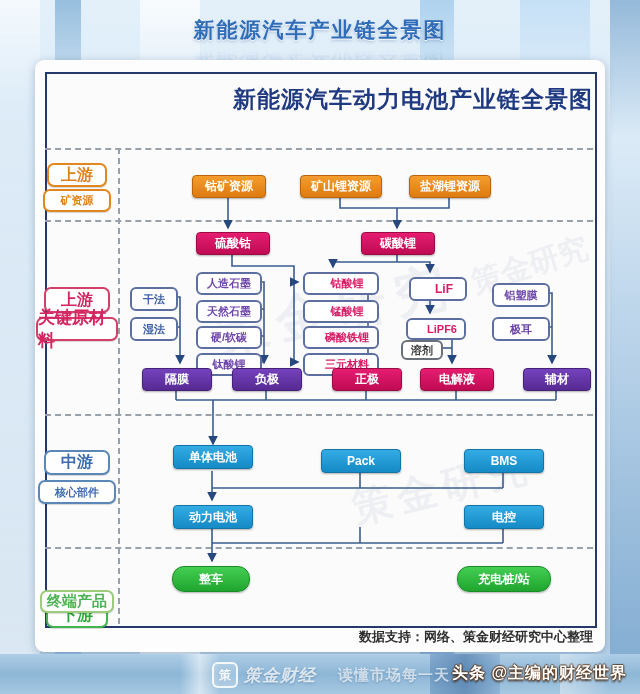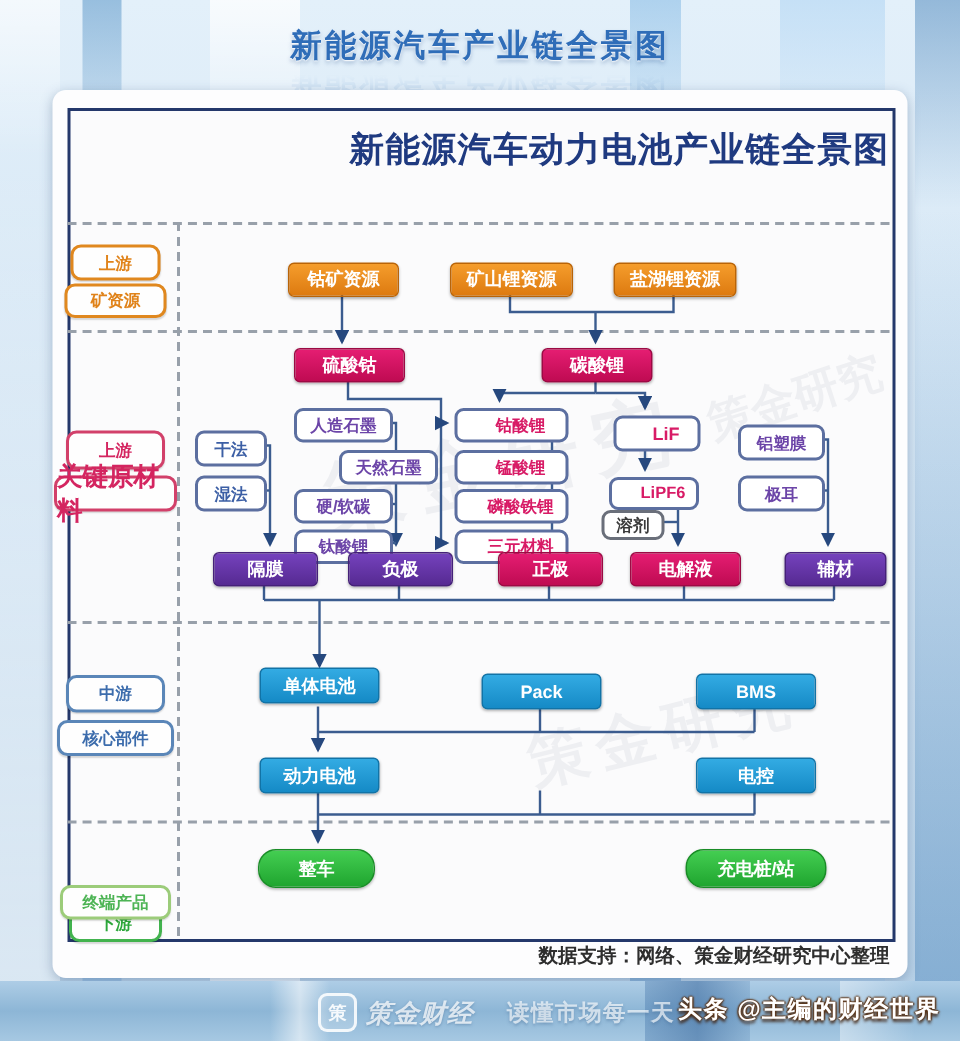--- a/index.html
+++ b/index.html
@@ -32,21 +32,21 @@
     border:2px solid #24386b;background:#fbfbfc;}
   .diagram-title{position:absolute;left:45px;top:84px;width:548px;text-align:right;
     font-size:23px;font-weight:bold;color:#1f3a80;letter-spacing:1px;}
 
   
   .hdash{position:absolute;height:0;border-top:2px dashed #98a0aa;}
   .vdash{position:absolute;width:0;border-left:2px dashed #98a0aa;}
 
   
   .blabel{position:absolute;display:flex;align-items:center;justify-content:center;
-    background:#fefefe;border:2px solid;border-radius:7px;font-weight:bold;font-size:11px;
+    background:#fefefe;border:2px solid;border-radius:7px;font-weight:bold;font-size:16px;
     box-shadow:0 1px 1px rgba(0,0,0,.15);}
   .lab-orange{border-color:#e0881f;color:#e0831a;}
   .lab-crimson{border-color:#d2406a;color:#d42560;}
   .lab-blue{border-color:#5a86b8;color:#3c6cac;}
   .lab-green{border-color:#42b34e;color:#2ca73a;margin-top:40px;}
   .lab-green2{border-color:#9ccc7a;color:#4db455;}
 
   
   .node{position:absolute;display:flex;align-items:center;justify-content:center;
     font-weight:bold;font-size:12px;color:#fff;border-radius:4px;
@@ -122,21 +122,21 @@
   <div class="hdash" style="left:45px;top:547px;width:548px;"></div>
   <div class="vdash" style="left:118px;top:148px;height:476px;"></div>
 
   <div class="blabel lab-orange" style="left:47px;top:163px;width:56px;height:20px;">上游</div>
   <div class="blabel lab-orange" style="left:43px;top:189px;width:64px;height:19px;font-size:11px;">矿资源</div>
   <div class="blabel lab-crimson" style="left:44px;top:287px;width:62px;height:22px;">上游</div>
   <div class="blabel lab-crimson" style="left:36px;top:317px;width:78px;height:20px;font-size:17px;">关键原材料</div>
   <div class="blabel lab-blue" style="left:44px;top:450px;width:62px;height:21px;">中游</div>
   <div class="blabel lab-blue" style="left:38px;top:480px;width:74px;height:20px;font-size:11px;">核心部件</div>
   <div class="blabel lab-green" style="left:46px;top:563px;width:58px;height:21px;">下游</div>
-  <div class="blabel lab-green2" style="left:40px;top:590px;width:70px;height:19px;font-size:11px;">终端产品</div>
+  <div class="blabel lab-green2" style="left:40px;top:590px;width:70px;height:19px;font-size:15px;">终端产品</div>
 
   <svg class="wires" width="640" height="694" viewBox="0 0 640 694">
     <defs>
       <marker id="arr" markerWidth="8" markerHeight="8" refX="5" refY="3" orient="auto">
         <path d="M0,0 L6,3 L0,6 Z" fill="#26487e"></path>
       </marker>
     </defs>
     <g stroke="#3b5c8f" stroke-width="1.6" fill="none">
       <path d="M228,196 V228" marker-end="url(#arr)"></path>
       <path d="M340,196 V208 H449 V196"></path>
@@ -183,21 +183,21 @@
   <div class="node n-orange" style="left:300px;top:175px;width:80px;height:21px;">矿山锂资源</div>
   <div class="node n-orange" style="left:409px;top:175px;width:80px;height:21px;">盐湖锂资源</div>
 
   <div class="node n-crimson" style="left:196px;top:232px;width:72px;height:21px;">硫酸钴</div>
   <div class="node n-crimson" style="left:361px;top:232px;width:72px;height:21px;">碳酸锂</div>
 
   <div class="obox t-blue" style="left:130px;top:287px;width:44px;height:20px;">干法</div>
   <div class="obox t-blue" style="left:130px;top:317px;width:44px;height:20px;">湿法</div>
 
   <div class="obox t-purple" style="left:196px;top:272px;width:62px;height:19px;">人造石墨</div>
-  <div class="obox t-purple" style="left:196px;top:300px;width:62px;height:19px;margin-left:30px;">天然石墨</div>
+  <div class="obox t-purple" style="left:196px;top:300px;width:62px;height:19px;">天然石墨</div>
   <div class="obox t-purple" style="left:196px;top:326px;width:62px;height:19px;">硬/软碳</div>
   <div class="obox t-purple" style="left:196px;top:353px;width:62px;height:19px;text-align:center;">钛酸锂</div>
 
   <div class="obox t-crimson" style="left:303px;top:272px;width:60px;height:19px;">钴酸锂</div>
   <div class="obox t-crimson" style="left:303px;top:300px;width:60px;height:19px;">锰酸锂</div>
   <div class="obox t-crimson" style="left:303px;top:326px;width:60px;height:19px;">磷酸铁锂</div>
   <div class="obox t-crimson" style="left:303px;top:353px;width:60px;height:19px;">三元材料</div>
 
   <div class="obox t-crimson" style="left:409px;top:277px;width:42px;height:20px;font-size:12px;">LiF</div>
   <div class="obox t-crimson" style="left:406px;top:318px;width:44px;height:18px;">LiPF6</div>

